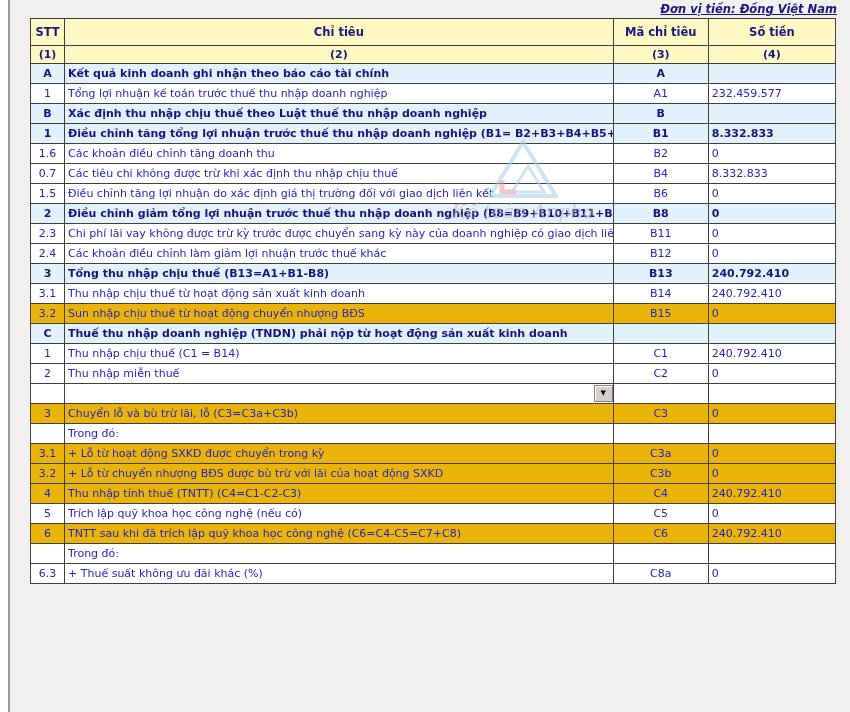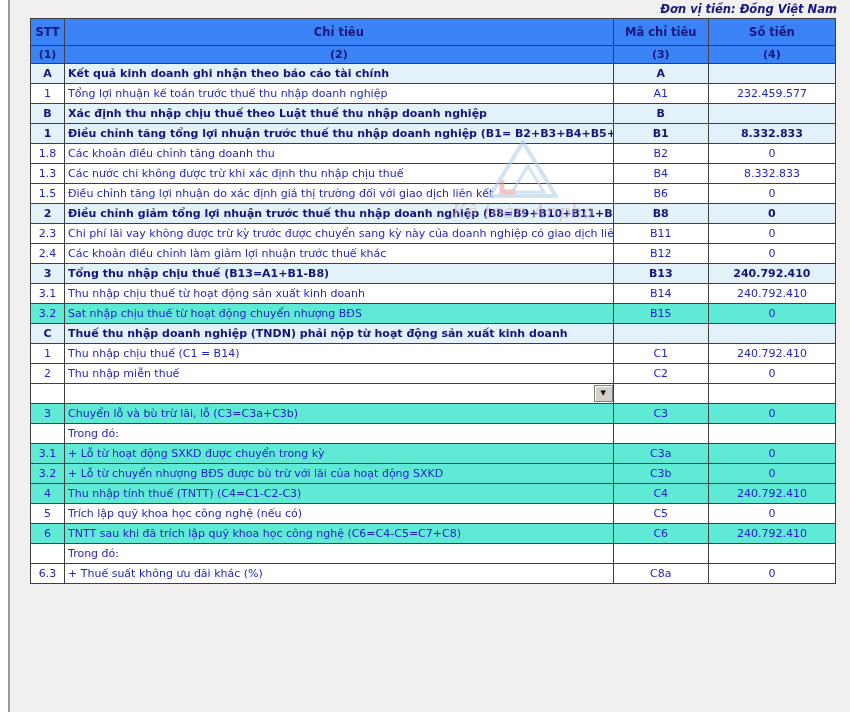--- a/index.html
+++ b/index.html
@@ -8,46 +8,46 @@
     background:#f1f0ee;
     font-family:"DejaVu Sans","Liberation Sans",sans-serif;
     -webkit-font-smoothing:antialiased;
   }
   .left-strip{
     position:absolute;left:0;top:0;width:8px;height:712px;
     background:#ffffff;border-right:2px solid #9d9a95;
   }
   .unit-label{
     position:absolute;top:2px;right:13px;
-    font-size:11.5px;font-weight:bold;font-style:italic;color:#16167e;
+    font-size:11.5px;font-weight:bold;font-style:italic;color:#16167e;text-decoration:underline;
   }
   table.grid{
     position:absolute;left:30px;top:18px;width:806px;
     border-collapse:collapse;table-layout:fixed;background:#ffffff;
     font-size:11px;
   }
   table.grid th,table.grid td{
     border:1.5px solid #3f3f3f;
     padding:1px 3px;overflow:hidden;white-space:nowrap;
     height:17px;line-height:13px;vertical-align:middle;
   }
   table.grid thead th{
-    background:#3b82f6;color:#16167e;text-align:center;font-weight:bold;
+    background:#fef9c3;color:#16167e;text-align:center;font-weight:bold;
   }
   table.grid thead tr.h1 th{height:24px;font-size:11.5px;}
   table.grid thead tr.h2 th{height:15px;font-weight:bold;font-size:11px;}
   td.c-stt{text-align:center;color:#2424c8;}
   td.c-label{text-align:left;color:#2424c8;position:relative;}
   td.c-code{text-align:center;color:#2424c8;}
-  td.c-amt{text-align:center;color:#2424c8;}
+  td.c-amt{text-align:left;color:#2424c8;}
   tr.sec td{background:#e3f1fb;}
   tr.sec td.c-stt,tr.sec td.c-label,tr.sec td.c-code,tr.sec td.c-amt{
     font-weight:bold;color:#14147e;
   }
-  tr.tint td{background:#5eead4;}
+  tr.tint td{background:#eab308;}
   tr.ital td.c-label,tr.ital td.c-code,tr.ital td.c-amt,tr.ital td.c-stt{font-style:italic;}
   .combo{
     position:absolute;right:0px;top:1px;width:17px;height:15px;
     background:#d4d0c8;border:1px solid #808080;
     box-shadow:inset 1px 1px 0 #ffffff;
     font-size:7px;color:#000;text-align:center;line-height:14px;
     cursor:default;
   }
   .watermark{
     position:absolute;left:448px;top:140px;width:150px;
@@ -105,28 +105,28 @@
         <td class="c-code">B</td>
         <td class="c-amt"></td>
       </tr>
       <tr class="sec">
         <td class="c-stt">1</td>
         <td class="c-label">Điều chỉnh tăng tổng lợi nhuận trước thuế thu nhập doanh nghiệp (B1= B2+B3+B4+B5+B6+B7)</td>
         <td class="c-code">B1</td>
         <td class="c-amt">8.332.833</td>
       </tr>
       <tr class="">
-        <td class="c-stt">1.8</td>
+        <td class="c-stt">1.6</td>
         <td class="c-label">Các khoản điều chỉnh tăng doanh thu</td>
         <td class="c-code">B2</td>
         <td class="c-amt">0</td>
       </tr>
       <tr class="">
-        <td class="c-stt">1.3</td>
-        <td class="c-label">Các nước chi không được trừ khi xác định thu nhập chịu thuế</td>
+        <td class="c-stt">0.7</td>
+        <td class="c-label">Các tiêu chi không được trừ khi xác định thu nhập chịu thuế</td>
         <td class="c-code">B4</td>
         <td class="c-amt">8.332.833</td>
       </tr>
       <tr class="">
         <td class="c-stt">1.5</td>
         <td class="c-label">Điều chỉnh tăng lợi nhuận do xác định giá thị trường đối với giao dịch liên kết</td>
         <td class="c-code">B6</td>
         <td class="c-amt">0</td>
       </tr>
       <tr class="sec">
@@ -154,21 +154,21 @@
         <td class="c-amt">240.792.410</td>
       </tr>
       <tr class="">
         <td class="c-stt">3.1</td>
         <td class="c-label">Thu nhập chịu thuế từ hoạt động sản xuất kinh doanh</td>
         <td class="c-code">B14</td>
         <td class="c-amt">240.792.410</td>
       </tr>
       <tr class="tint">
         <td class="c-stt">3.2</td>
-        <td class="c-label">Sat nhập chịu thuế từ hoạt động chuyển nhượng BĐS</td>
+        <td class="c-label">Sun nhập chịu thuế từ hoạt động chuyển nhượng BĐS</td>
         <td class="c-code">B15</td>
         <td class="c-amt">0</td>
       </tr>
       <tr class="sec">
         <td class="c-stt">C</td>
         <td class="c-label">Thuế thu nhập doanh nghiệp (TNDN) phải nộp từ hoạt động sản xuất kinh doanh</td>
         <td class="c-code"></td>
         <td class="c-amt"></td>
       </tr>
       <tr class="">

